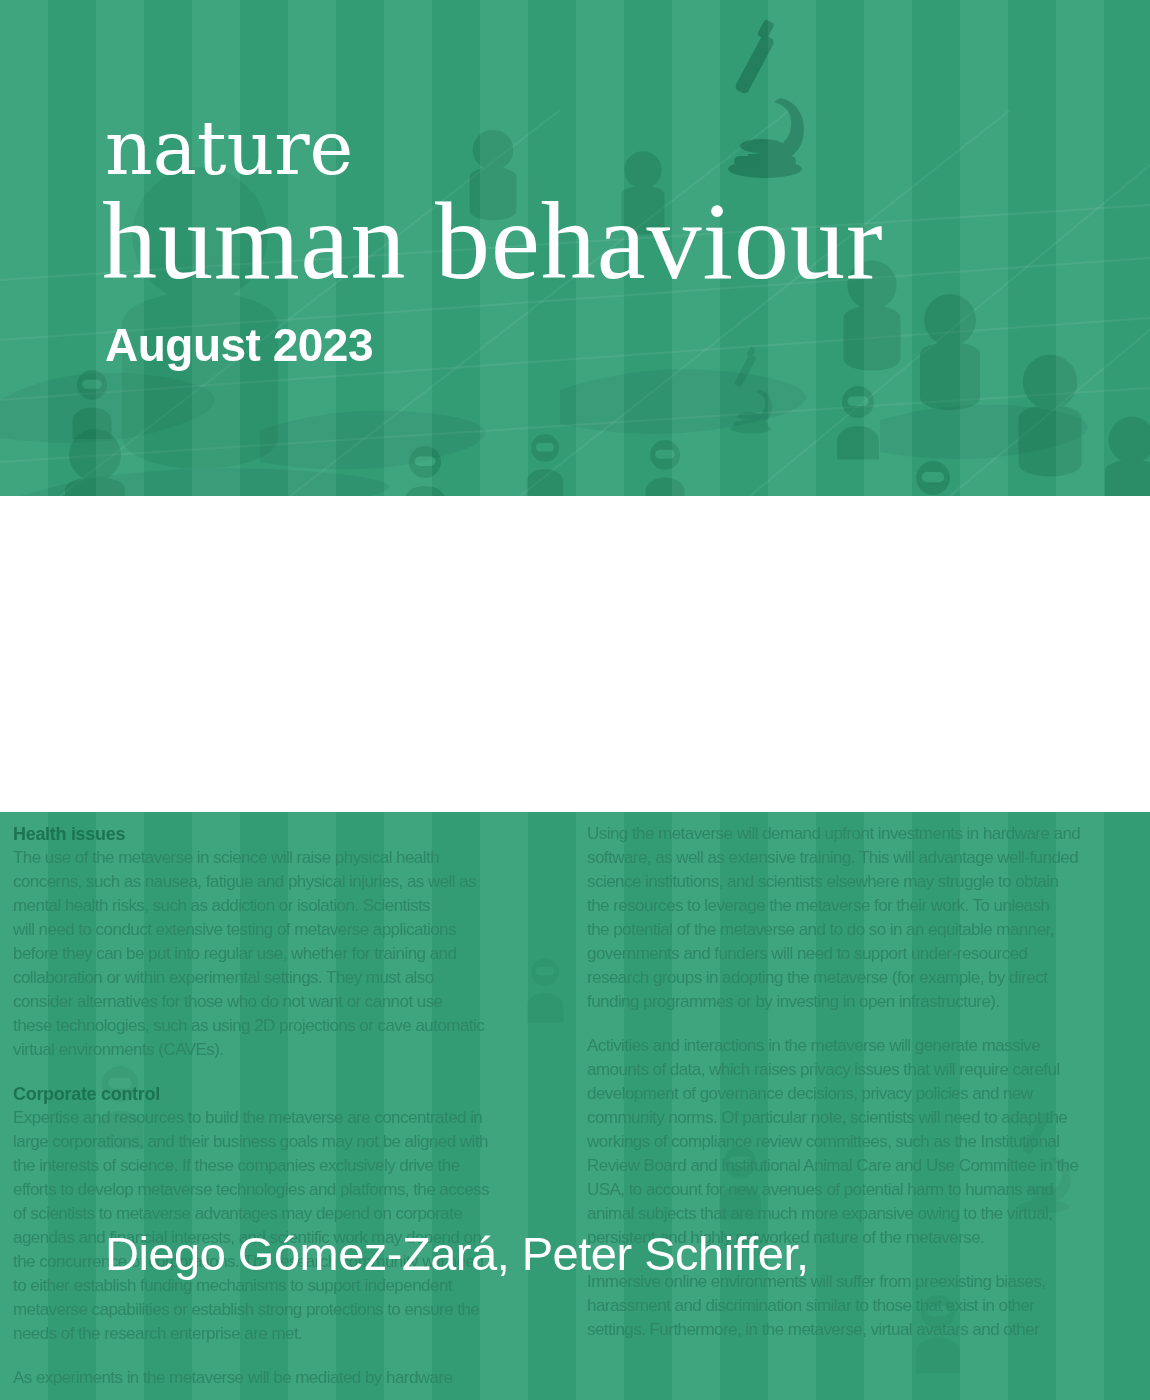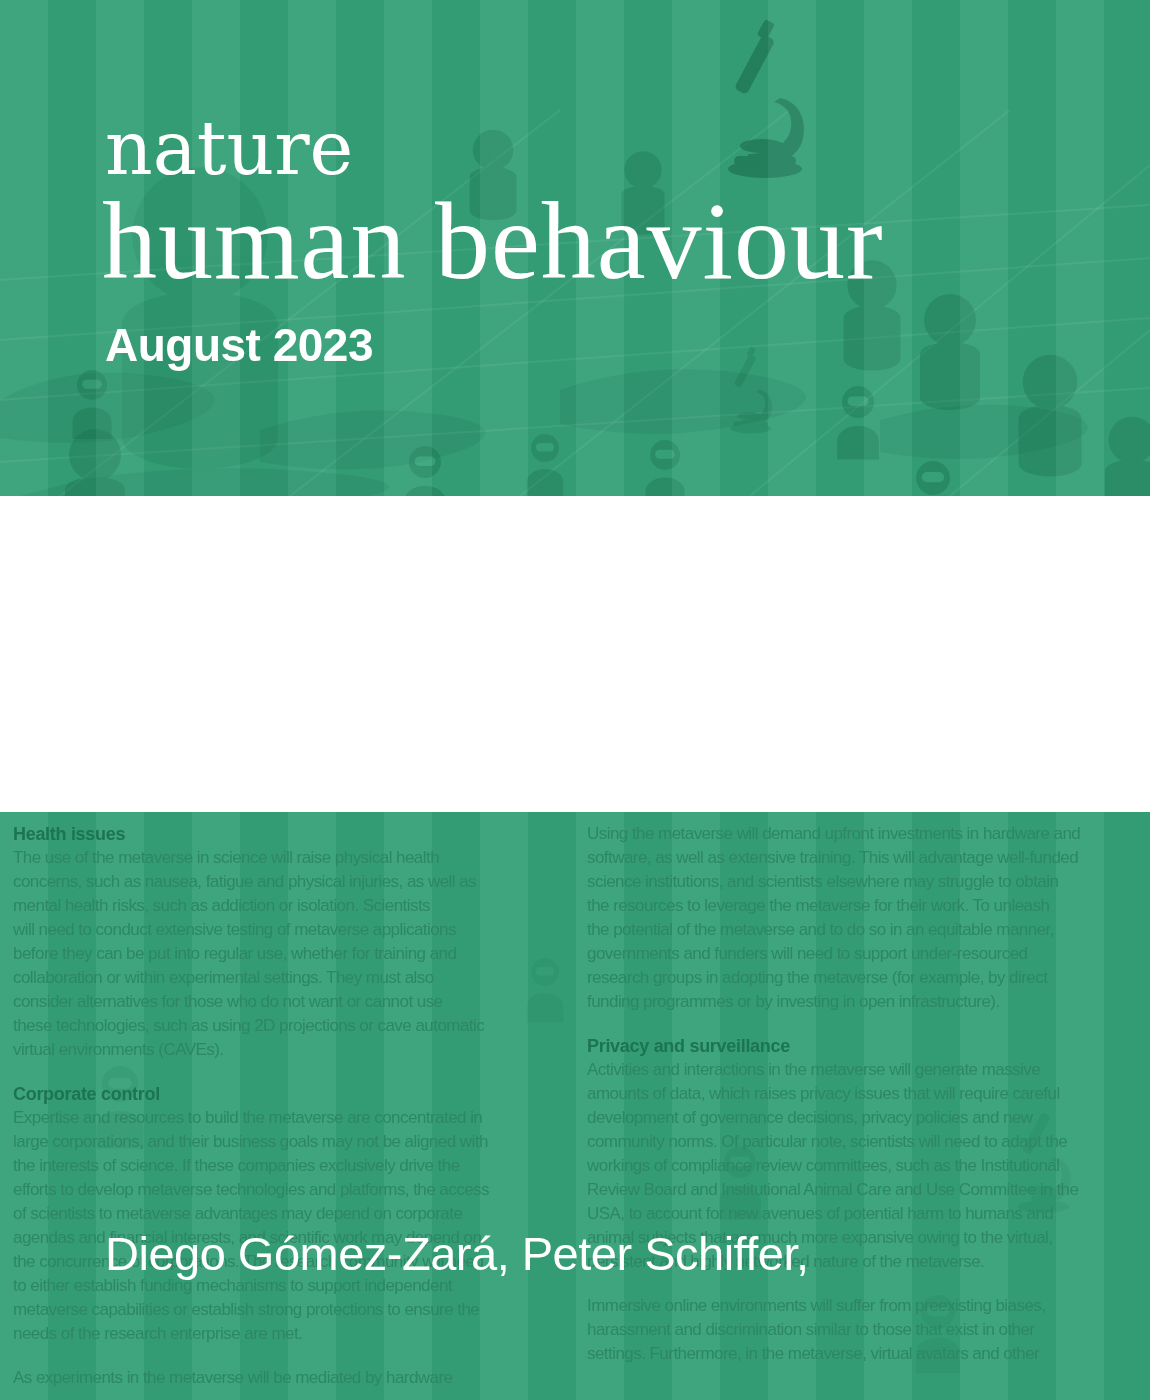--- a/index.html
+++ b/index.html
@@ -191,21 +191,20 @@
       <p class="para">Using the metaverse will demand upfront investments in hardware and
 software, as well as extensive training. This will advantage well-funded
 science institutions, and scientists elsewhere may struggle to obtain
 the resources to leverage the metaverse for their work. To unleash
 the potential of the metaverse and to do so in an equitable manner,
 governments and funders will need to support under-resourced
 research groups in adopting the metaverse (for example, by direct
 funding programmes or by investing in open infrastructure).</p>
     </section>
     <section>
-      <h3 class="sec-heading">Privacy and surveillance</h3>
       <p class="para">Activities and interactions in the metaverse will generate massive
 amounts of data, which raises privacy issues that will require careful
 development of governance decisions, privacy policies and new
 community norms. Of particular note, scientists will need to adapt the
 workings of compliance review committees, such as the Institutional
 Review Board and Institutional Animal Care and Use Committee in the
 USA, to account for new avenues of potential harm to humans and
 animal subjects that are much more expansive owing to the virtual,
 persistent and highly networked nature of the metaverse.</p>
     </section>

